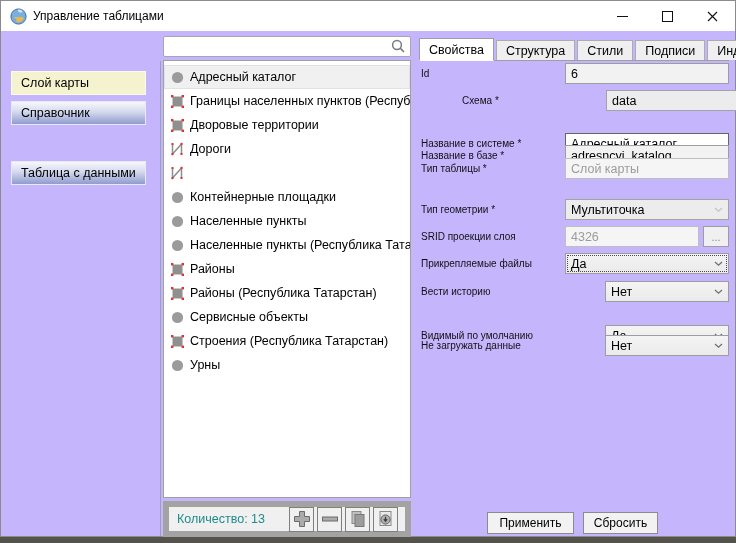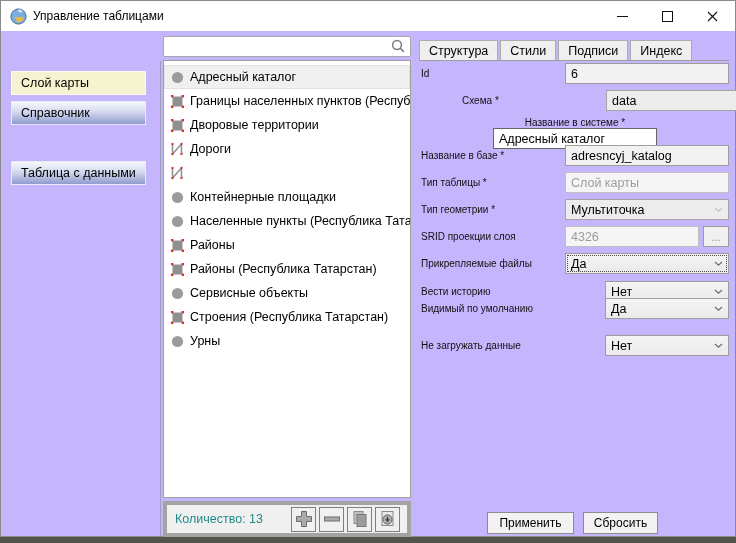--- a/index.html
+++ b/index.html
@@ -56,21 +56,21 @@
   .layer-row{
     height:24px;display:flex;align-items:center;padding-left:6px;
     white-space:nowrap;overflow:hidden;cursor:default;margin-top:0;
   }
   .layer-row:first-child{margin-top:4px;}
   .layer-row.selected{background:#f0f0f0;box-shadow:inset 0 0 0 1px #e2e2e2;}
   .layer-row .licon{flex:none;width:14px;height:14px;margin-right:6px;display:flex;align-items:center;justify-content:center;}
   .layer-row .llabel{font-size:12.5px;color:#000;}
   .list-footer{
     position:absolute;left:162px;top:470px;width:248px;height:36px;
-    background:#f0f0f0;border:4px solid #a3a3a3;box-sizing:border-box;
+    background:#f0f0f0;border:6px solid #a3a3a3;box-sizing:border-box;
     display:flex;align-items:center;
   }
   .count-label{margin-left:8px;color:#1f8a8a;font-size:12.5px;flex:1;}
   .tool-btns{display:flex;gap:3px;margin-right:7px;}
   .tool-btn{
     width:25px;height:25px;box-sizing:border-box;background:#f0f0f0;
     border:1px solid #7f7f7f;display:flex;align-items:center;justify-content:center;cursor:default;
   }
   
   .tabstrip{
@@ -229,20 +229,28 @@
             </svg>
           </span>
           <span class="llabel">Контейнерные площадки</span>
         </div>
         <div class="layer-row">
           <span class="licon">
             <svg width="13" height="13" viewBox="0 0 13 13">
               <circle cx="6.5" cy="6.5" r="5.6" fill="#9b9b9b"></circle>
             </svg>
           </span>
+          <span class="llabel">Населенные пункты</span>
+        </div>
+        <div class="layer-row">
+          <span class="licon">
+            <svg width="13" height="13" viewBox="0 0 13 13">
+              <circle cx="6.5" cy="6.5" r="5.6" fill="#9b9b9b"></circle>
+            </svg>
+          </span>
           <span class="llabel">Населенные пункты (Республика Татар</span>
         </div>
         <div class="layer-row">
           <span class="licon">
             <svg width="13" height="13" viewBox="0 0 13 13">
               <rect x="1.5" y="1.5" width="10" height="10" fill="#8f8f8f"></rect>
               <g fill="#e03030">
                 <rect x="0" y="0" width="2.4" height="2.4"></rect>
                 <rect x="10.6" y="0" width="2.4" height="2.4"></rect>
                 <rect x="0" y="10.6" width="2.4" height="2.4"></rect>
@@ -329,20 +337,21 @@
                 <rect x="3" y="1.5" width="11" height="14" fill="#e8e8e8" stroke="#8a8a8a"></rect>
                 <circle cx="8.5" cy="9.5" r="4.6" fill="#aFaFaF" stroke="#5f5f5f"></circle>
                 <path d="M8.5 6.8v4M6.8 9.2l1.7 2 1.7-2" fill="none" stroke="#3c3c3c" stroke-width="1.2"></path>
               </svg>
             </span>
           </div>
         </div>
     </div>
 
     <div class="tabstrip">
+        <div class="tab active">Свойства</div>
         <div class="tab">Структура</div>
         <div class="tab">Стили</div>
         <div class="tab">Подписи</div>
         <div class="tab">Индекс</div>
       </div>
     <div id="form-rows">
         <div class="row" style="top: 32px;">
           <span class="flabel">Id</span>
           <div class="fldwrap">
             <div class="fld readonly">
@@ -356,37 +365,37 @@
             <div class="fld disabled">
               <span>data</span>
               <span>
                 <svg class="chev" width="9" height="6" viewBox="0 0 9 6">
                   <path d="M1 1l3.5 3.3L8 1" fill="none" stroke="#c3c3c3" stroke-width="1.2"></path>
                 </svg>
               </span>
             </div>
           </div>
         </div>
-        <div class="row" style="top: 86px; flex-direction: column;">
+        <div class="row" style="top: 102px;">
           <span class="flabel">Название в системе *</span>
           <div class="fldwrap">
             <div class="fld editable">
               <span>Адресный каталог</span>
             </div>
           </div>
         </div>
         <div class="row" style="top: 114px;">
           <span class="flabel">Название в базе *</span>
           <div class="fldwrap">
             <div class="fld readonly">
               <span>adresncyj_katalog</span>
             </div>
           </div>
         </div>
-        <div class="row" style="top: 141px;">
+        <div class="row" style="top: 127px;">
           <span class="flabel">Тип таблицы *</span>
           <div class="fldwrap">
             <div class="fld muted">
               <span>Слой карты</span>
             </div>
           </div>
         </div>
         <div class="row" style="top: 168px;">
           <span class="flabel">Тип геометрии *</span>
           <div class="fldwrap">
@@ -428,21 +437,21 @@
             <div class="fld normal">
               <span>Нет</span>
               <span>
                 <svg class="chev" width="9" height="6" viewBox="0 0 9 6">
                   <path d="M1 1l3.5 3.3L8 1" fill="none" stroke="#6e6e6e" stroke-width="1.2"></path>
                 </svg>
               </span>
             </div>
           </div>
         </div>
-        <div class="row" style="top: 267px; align-items: center;">
+        <div class="row" style="top: 294px; align-items: center;">
           <span class="flabel">Видимый по умолчанию</span>
           <div class="fldwrap">
             <div class="fld normal">
               <span>Да</span>
               <span>
                 <svg class="chev" width="9" height="6" viewBox="0 0 9 6">
                   <path d="M1 1l3.5 3.3L8 1" fill="none" stroke="#6e6e6e" stroke-width="1.2"></path>
                 </svg>
               </span>
             </div>

